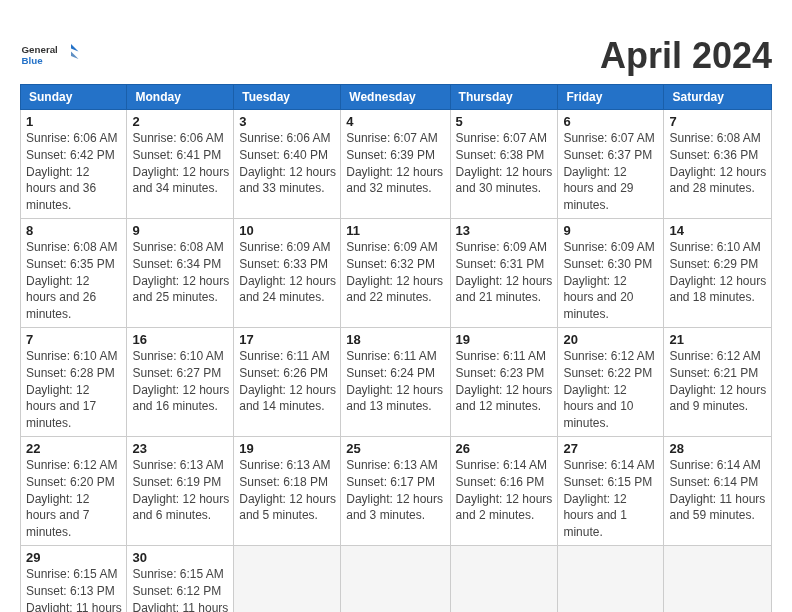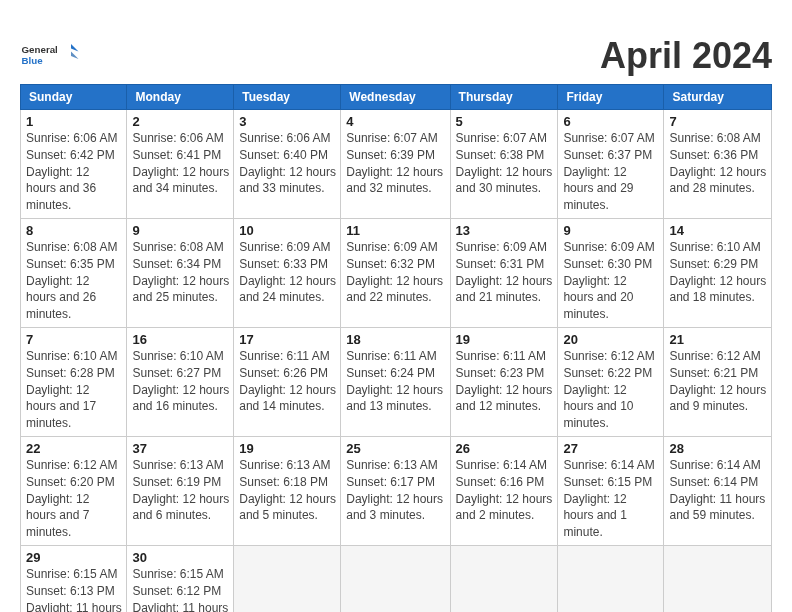--- a/index.html
+++ b/index.html
@@ -290,21 +290,21 @@
         <tr class="week-row">
           <td>
         <span class="day-num">22</span>
         <div class="day-info">
           Sunrise: 6:12 AM<br>
           Sunset: 6:20 PM<br>
           Daylight: 12 hours and 7 minutes.
         </div>
       </td>
           <td>
-        <span class="day-num">37</span>
+        <span class="day-num">23</span>
         <div class="day-info">
           Sunrise: 6:13 AM<br>
           Sunset: 6:19 PM<br>
           Daylight: 12 hours and 6 minutes.
         </div>
       </td>
           <td>
         <span class="day-num">19</span>
         <div class="day-info">
           Sunrise: 6:13 AM<br>

